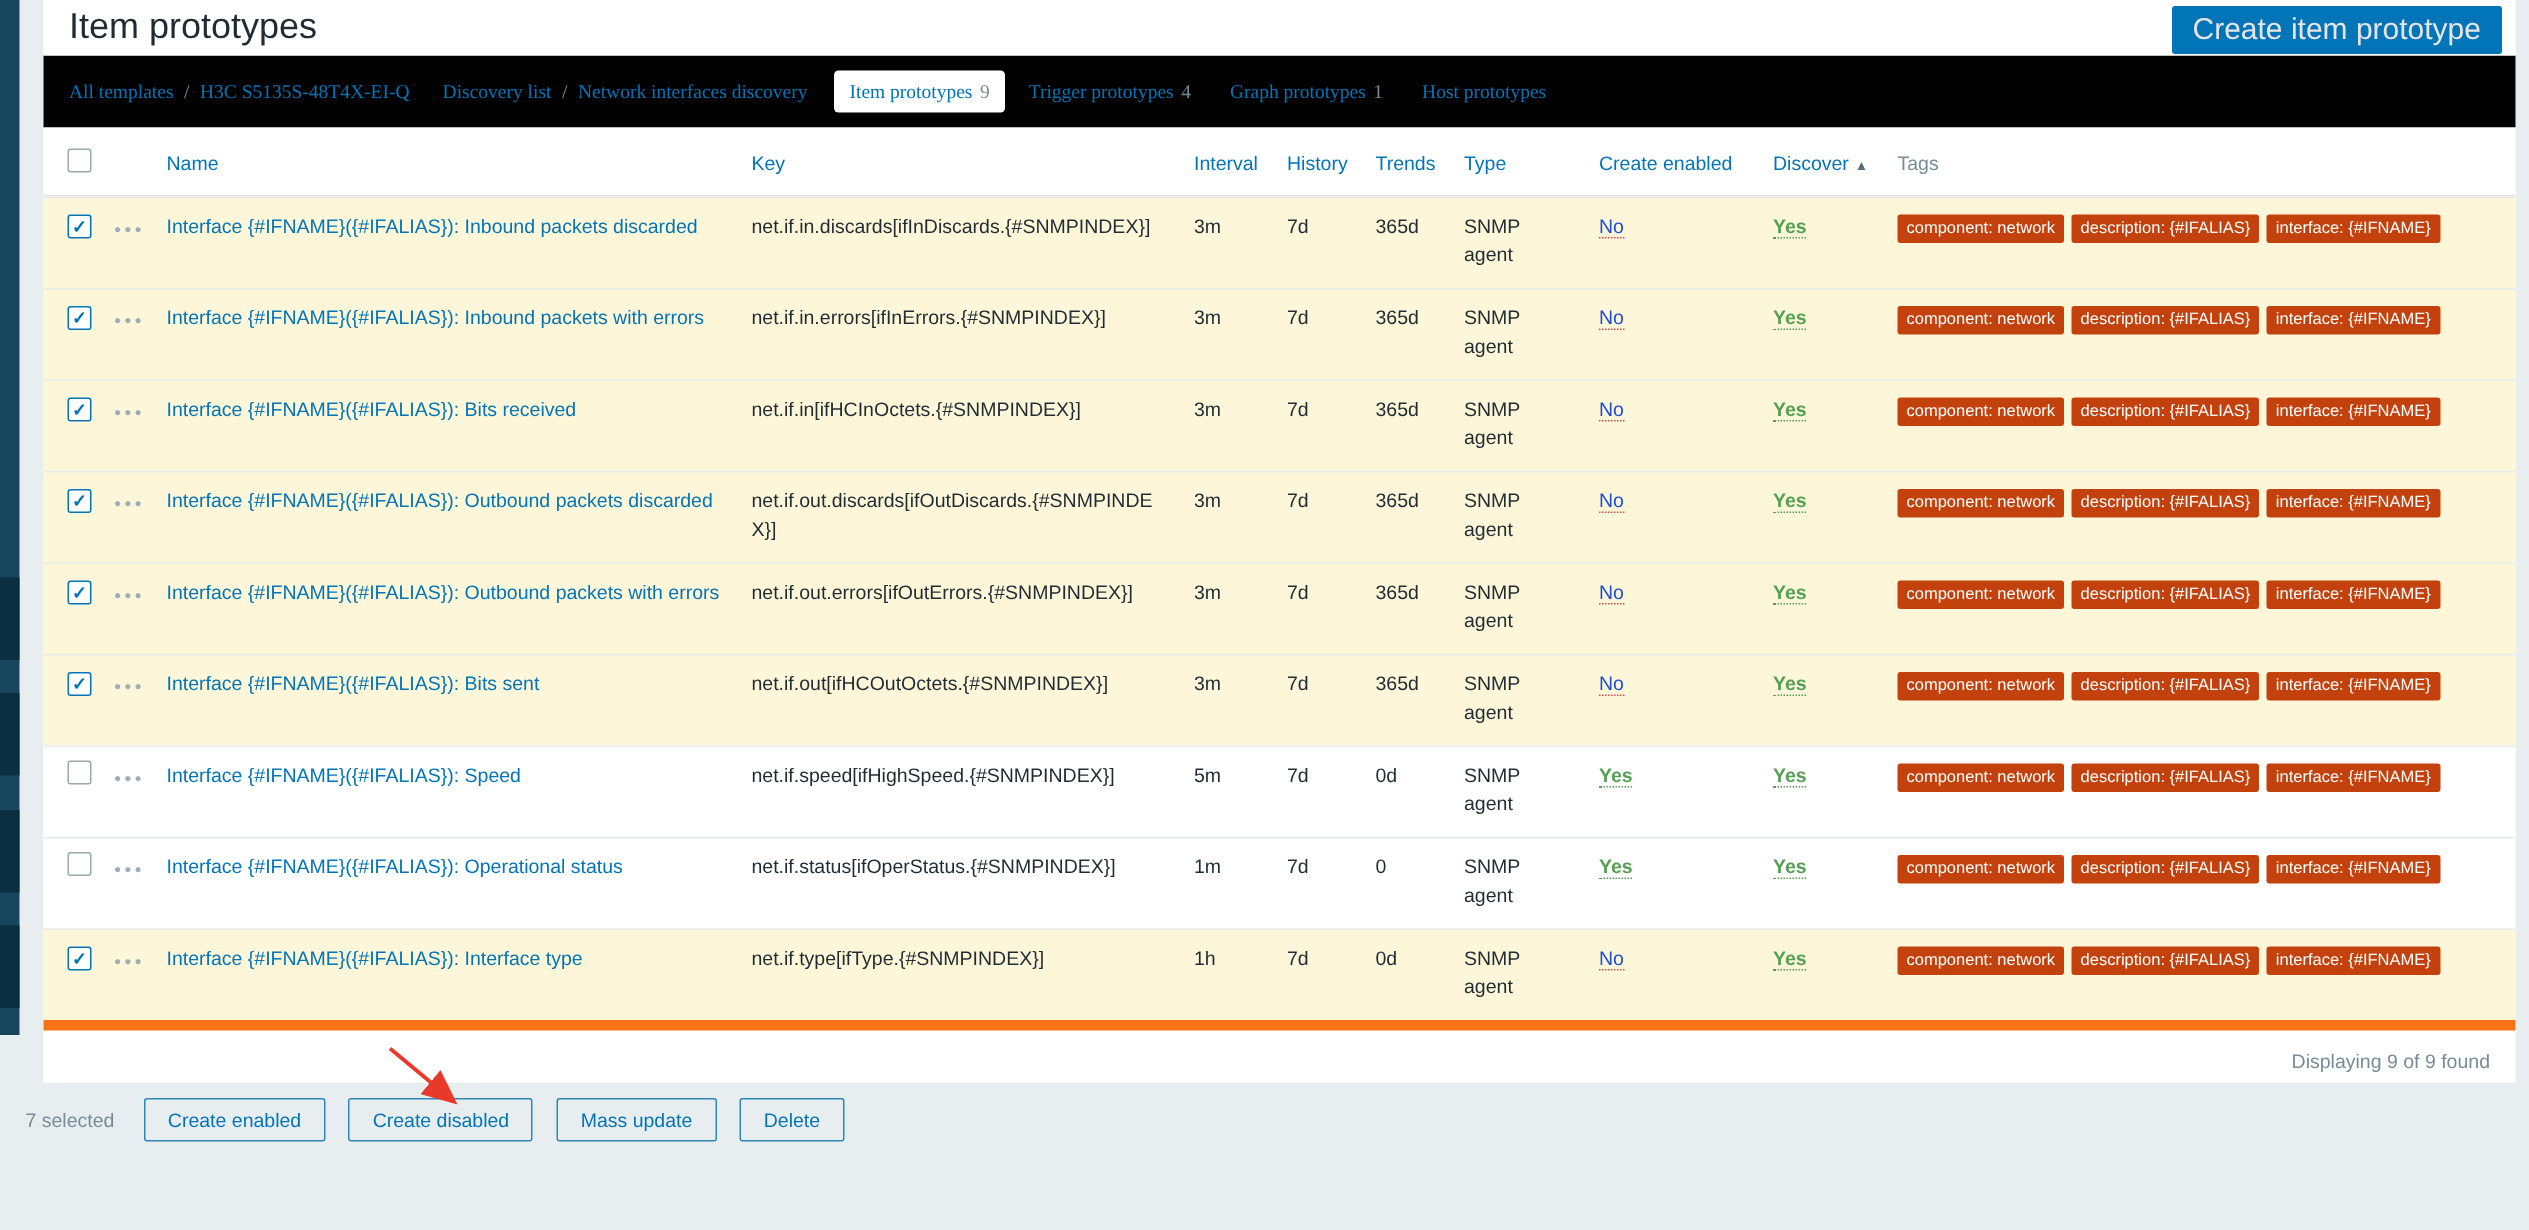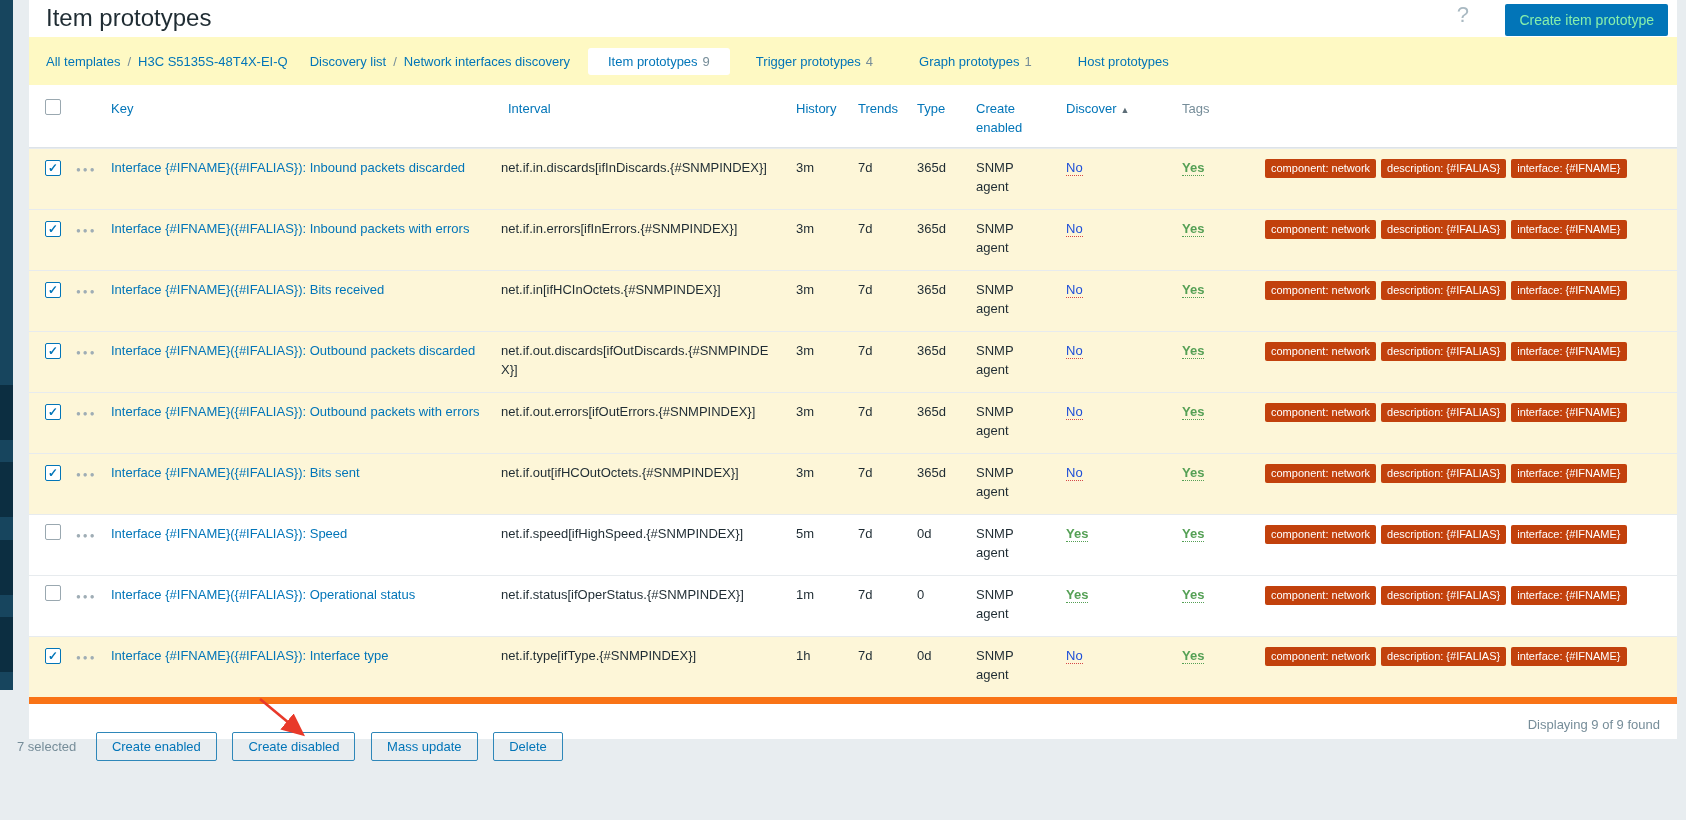--- a/index.html
+++ b/index.html
@@ -11,30 +11,30 @@
   .side-strip { position:absolute; left:0; top:0; width:13px; height:690px; background:#17455e; }
   .side-strip .seg { position:absolute; left:0; width:13px; background:#0c2e41; }
 
   
   .panel { position:absolute; left:29px; top:0; width:1648px; background:#fff; }
 
   .title-bar { height:37px; background:#fff; position:relative; }
   .page-title { position:absolute; left:17px; top:4px; font-size:24px; font-weight:400; color:#1f2c33; }
   .help-q { position:absolute; right:208px; top:2px; font-size:22px; color:#a9b9c2; cursor:pointer; }
   .create-btn { position:absolute; right:9px; top:4px; height:32px; line-height:32px;
-    background:#0275b8; color:#86efac; border:none; border-radius:2px; padding:0 14px;
-    font-size:14px; font-family:"Liberation Sans", sans-serif; cursor:pointer; }
-
-  
-  .nav-bar { height:48px; background:#fef9c3; display:flex; align-items:center; padding-left:17px; white-space:nowrap; }
+    background:#0275b8; color:#e5e5e5; border:none; border-radius:2px; padding:0 14px;
+    font-size:20px; font-family:"Liberation Sans", sans-serif; cursor:pointer; }
+
+  
+  .nav-bar { height:48px; background:#000000; display:flex; align-items:center; padding-left:17px; white-space:nowrap;font-family:Liberation Serif, serif; }
   .crumb-link { color:#0275b8; text-decoration:none; cursor:pointer; }
   .crumb-sep { color:#768d99; margin:0 7px; }
   .crumb-gap { display:inline-block; width:22px; }
   .tabs { display:flex; align-items:center; margin-left:18px; }
-  .tab { padding:6px 20px; border-radius:3px; color:#0275b8; cursor:pointer; margin-right:6px; }
+  .tab { padding:6px 10px; border-radius:3px; color:#0275b8; cursor:pointer; margin-right:6px; }
   .tab.active { background:#fff; }
   .tab .cnt { color:#768d99; margin-left:5px; }
 
   
   .grid-row { display:grid;
     grid-template-columns:47px 35px 390px 288px 62px 59px 59px 90px 116px 83px 1fr; }
   .thead { background:#fff; border-bottom:1px solid #dde3e8; }
   .thead .cell { padding-top:14px; padding-bottom:10px; }
   .th-link { color:#0275b8; text-decoration:none; cursor:pointer; }
   .th-plain { color:#768d99; }
@@ -108,20 +108,21 @@
       </span>
       <span class="tab">
         <span>Host prototypes</span><span class="cnt"></span>
       </span>
     </div>
   </div>
 
   <div class="grid-row thead">
     <div class="cell c-check"><span class="cb"></span></div>
     <div class="cell"></div>
+    <div class="cell"><a class="th-link">Name</a></div>
     <div class="cell"><a class="th-link">Key</a></div>
     <div class="cell pl7"><a class="th-link">Interval</a></div>
     <div class="cell pl7"><a class="th-link">History</a></div>
     <div class="cell pl7"><a class="th-link">Trends</a></div>
     <div class="cell pl7"><a class="th-link">Type</a></div>
     <div class="cell pl7"><a class="th-link">Create enabled</a></div>
     <div class="cell pl7"><a class="th-link">Discover</a><span class="sort-caret">▲</span></div>
     <div class="cell pl7"><span class="th-plain">Tags</span></div>
   </div>
 

